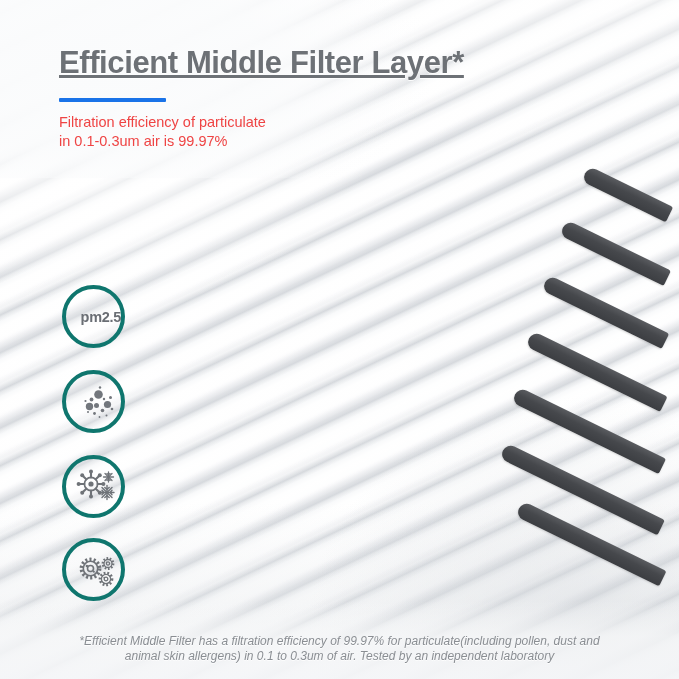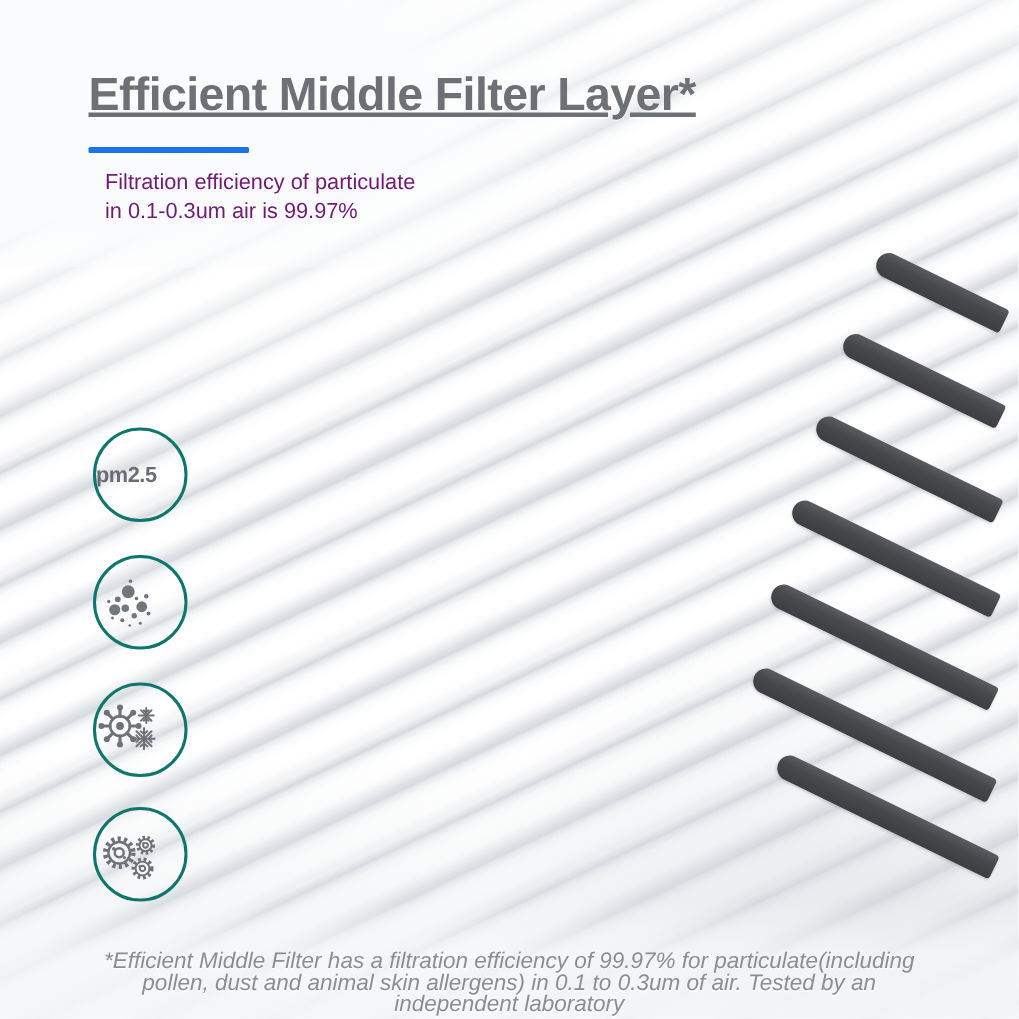--- a/index.html
+++ b/index.html
@@ -113,55 +113,55 @@
     white-space:nowrap;
     text-decoration:underline;
   }
   .accent-rule{
     position:absolute; left:59px; top:98px;
     width:107px; height:4px;
     background:#1a73e8;
     border-radius:1px;
   }
   .subtitle{
-    position:absolute; left:70px; top:113px;
+    position:absolute; left:59px; top:113px;
     font-size:14.5px; line-height:19px;
-    color:#701a75;
+    color:#ef4444;
     white-space:pre-line;
   }
 
   
   .badges{ position:absolute; left:62px; top:285px; }
   .badge{
     position:absolute;
     width:63px; height:63px;
-    border:2px solid #0f766e;
+    border:4px solid #0f766e;
     border-radius:50%;
-    display:flex; align-items:center; justify-content:flex-start;
+    display:flex; align-items:center; justify-content:flex-end;
     background:rgba(255,255,255,.10);
   }
   .badge.b0{ top:0px;   left:0; }
   .badge.b1{ top:85px;  left:0; }
   .badge.b2{ top:170px; left:0; }
   .badge.b3{ top:253px; left:0; }
 
   .badge-text{
     font-size:14.5px; font-weight:bold;
     color:#6a6e74;
     letter-spacing:-.3px;
   }
   .badge svg{ display:block; }
 
   
   .footnote{
     position:absolute; left:50%; top:634px;
     transform:translateX(-50%);
     width:550px;
     text-align:center;
-    font-size:15px; line-height:14.5px;
+    font-size:12px; line-height:14.5px;
     font-style:italic;
     color:#8a8e93;
     text-shadow:0 1px 0 rgba(255,255,255,.8);
   }
 </style>
 </head>
 <body>
 
 <div id="stage">
 

